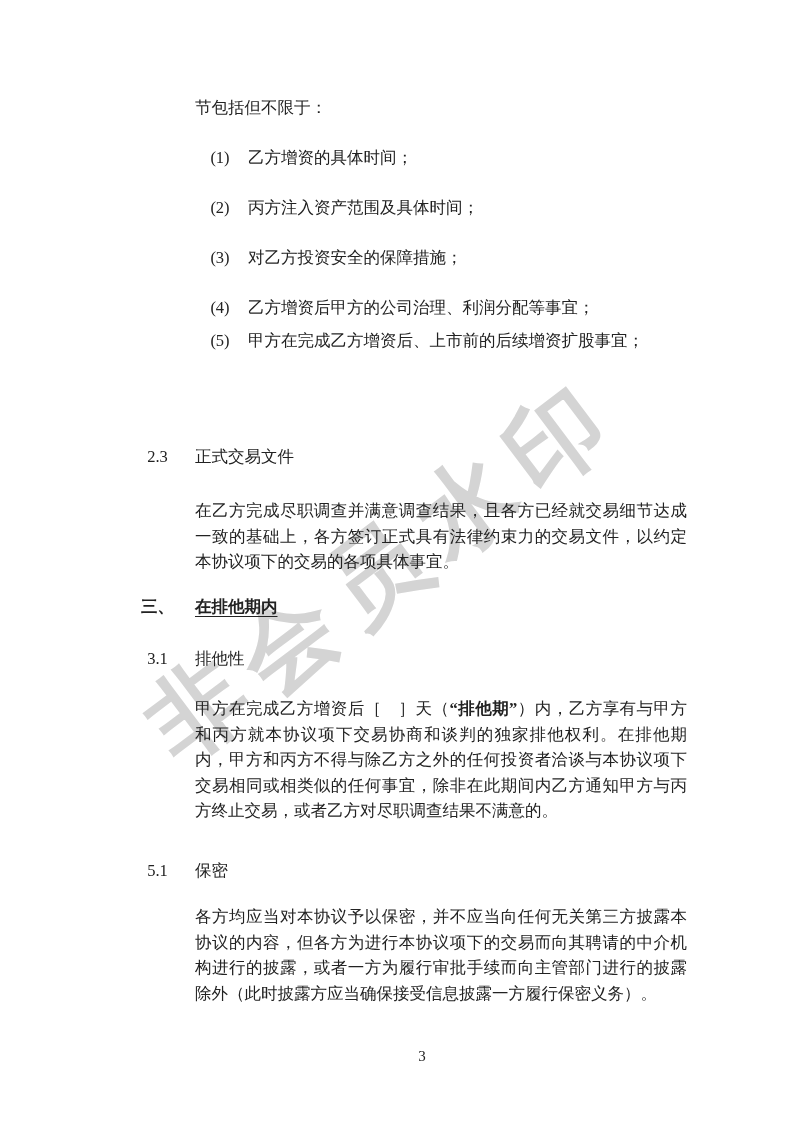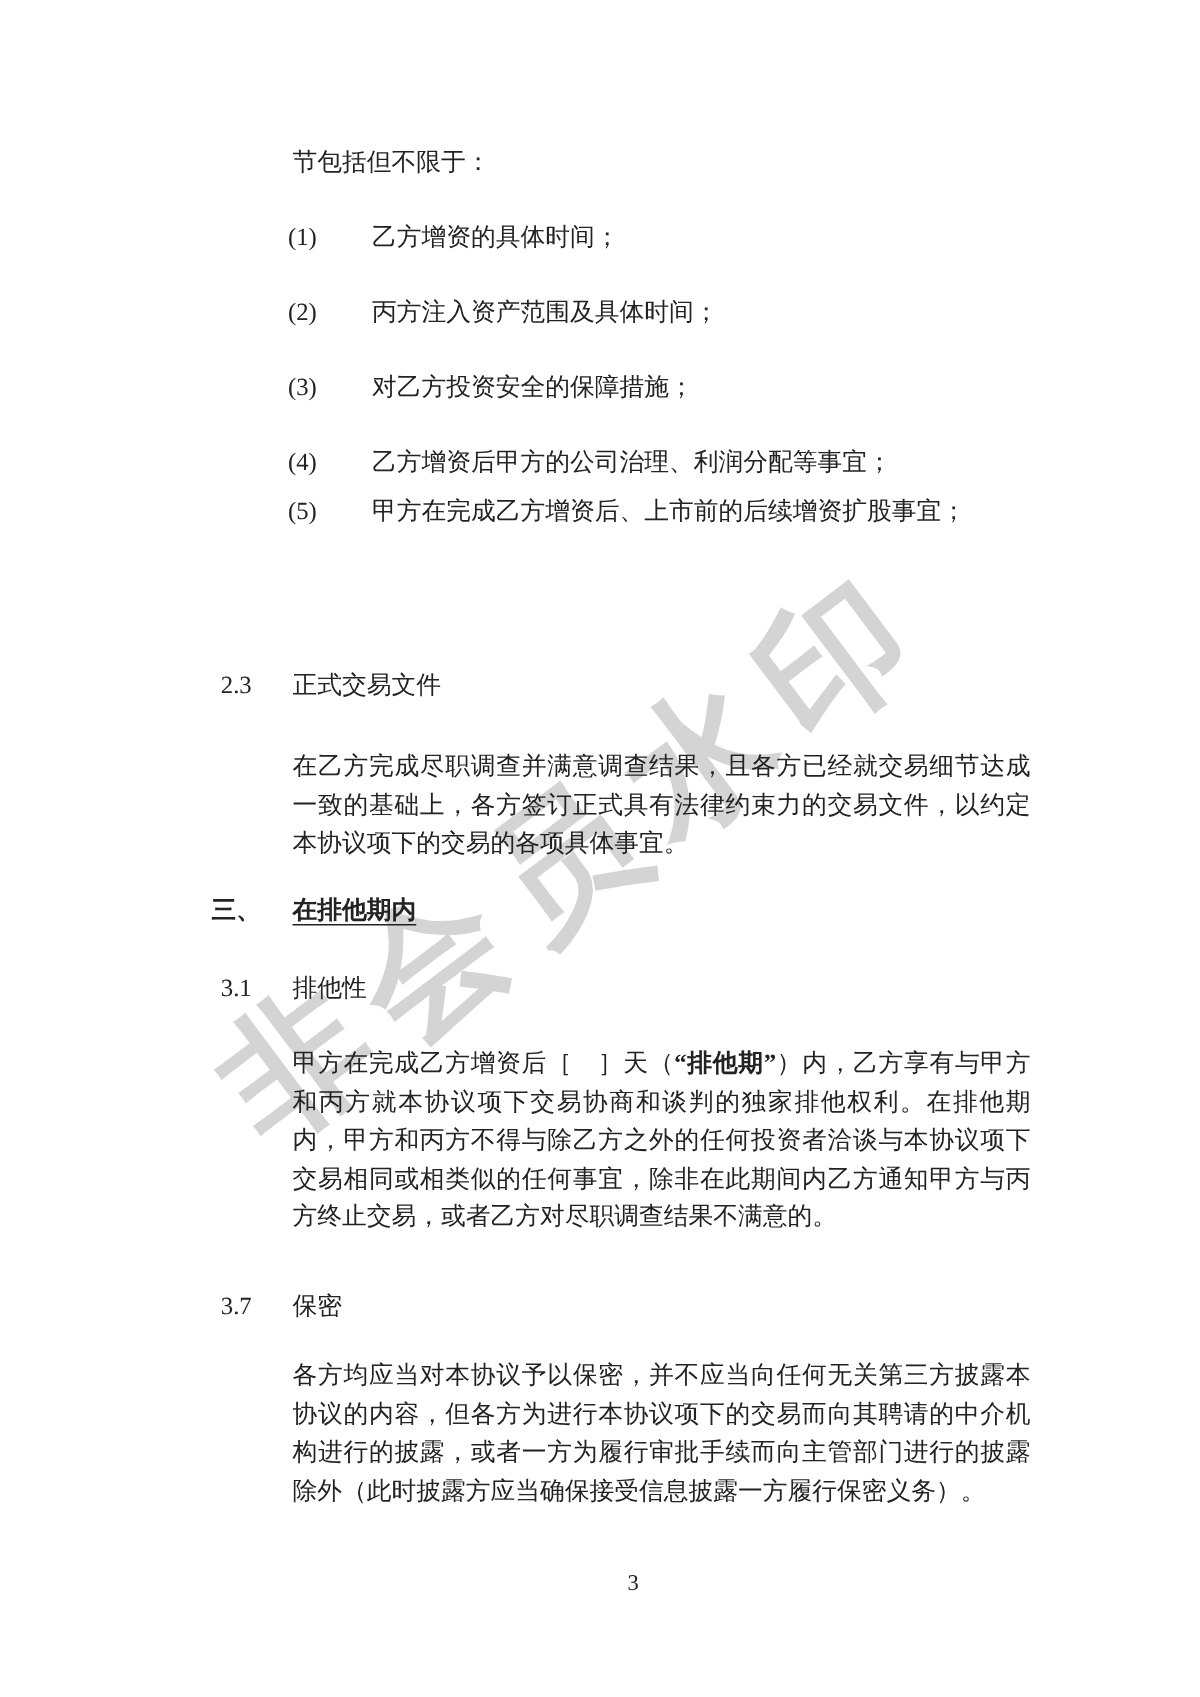--- a/index.html
+++ b/index.html
@@ -22,21 +22,21 @@
     font-size:96px;
     letter-spacing:16px;
     color:#d4d4d4;
     white-space:nowrap;
     z-index:0;
     user-select:none;
   }
   .content { position:absolute; left:0; top:0; width:100%; height:100%; z-index:1;padding-left:44px; }
   .abs { position:absolute; }
   .intro { left:195px; }
-  .list-item { left:192px; white-space:nowrap; }
+  .list-item { left:192px; white-space:nowrap;text-align:center; }
   .li-num { display:inline-block; width:56px; }
   .sec { left:120px; white-space:nowrap;text-align:center; }
   .sec-num { display:inline-block; width:75px; }
   .sec.bold { font-weight:bold; }
   .sec .u { text-decoration:underline; text-underline-offset:4px; }
   .para {
     left:195px; width:492px;
     text-align:justify;
     text-justify:inter-ideograph;
   }
@@ -84,21 +84,21 @@
       <span class="sec-num">三、</span><span class="u">在排他期内</span>
     </div>
 
     <div class="abs sec" style="top:646px">
       <span class="sec-num">3.1</span><span>排他性</span>
     </div>
 
     <div class="abs para" style="top:696px"><span>甲方在完成乙方增资后［　］天（</span><b>“排他期”</b><span>）内，乙方享有与甲方和丙方就本协议项下交易协商和谈判的独家排他权利。在排他期内，甲方和丙方不得与除乙方之外的任何投资者洽谈与本协议项下交易相同或相类似的任何事宜，除非在此期间内乙方通知甲方与丙方终止交易，或者乙方对尽职调查结果不满意的。</span></div>
 
     <div class="abs sec" style="top:858px">
-      <span class="sec-num">3.7</span><span>保密</span>
+      <span class="sec-num">5.1</span><span>保密</span>
     </div>
 
     <div class="abs para" style="top:904px">各方均应当对本协议予以保密，并不应当向任何无关第三方披露本协议的内容，但各方为进行本协议项下的交易而向其聘请的中介机构进行的披露，或者一方为履行审批手续而向主管部门进行的披露除外（此时披露方应当确保接受信息披露一方履行保密义务）。</div>
 
     <div class="abs pageno" style="top:1044px">3</div>
 
   </div>
 </div>
 
 </body></html>

